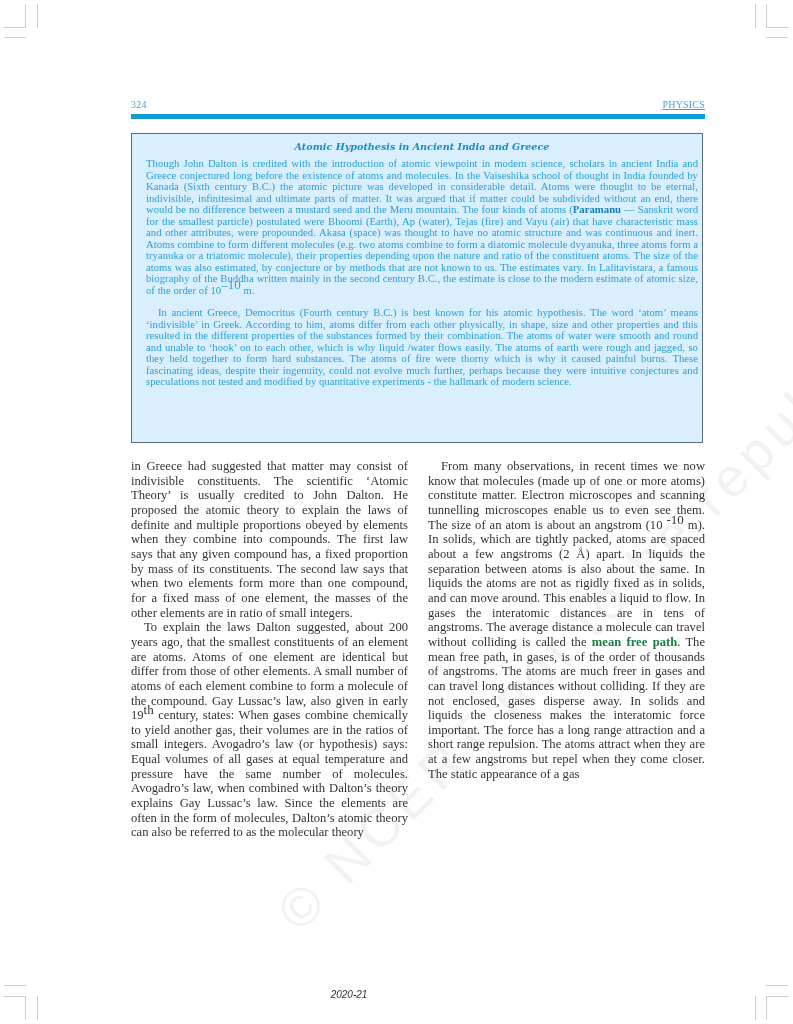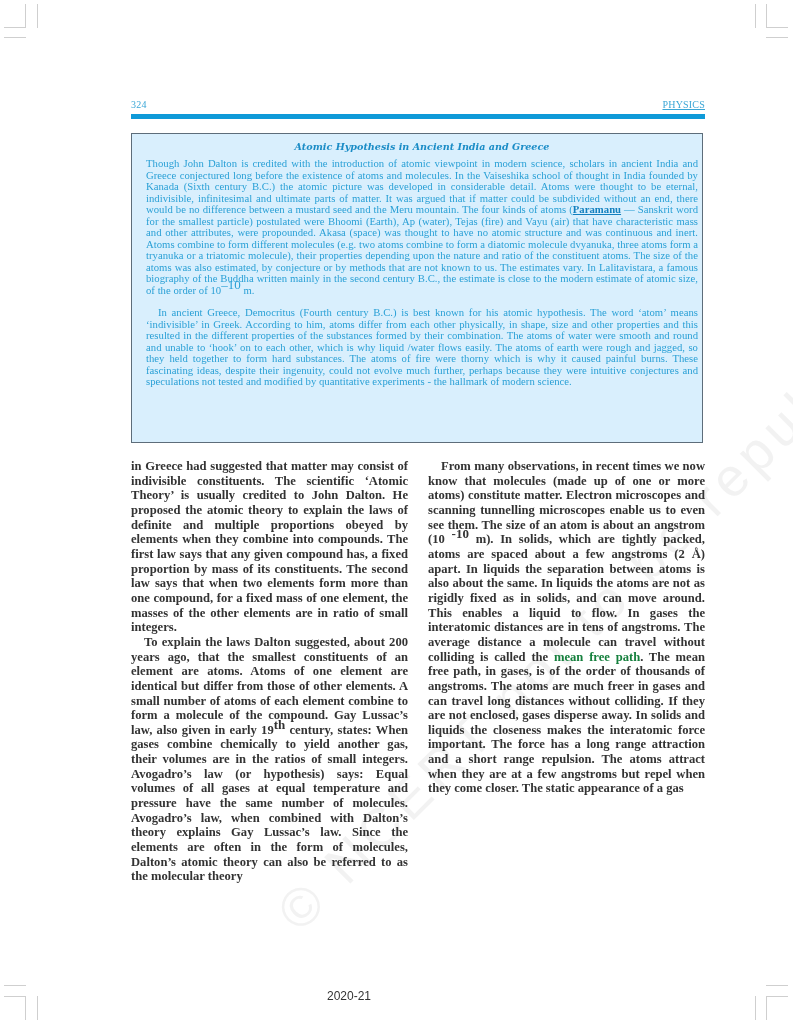--- a/index.html
+++ b/index.html
@@ -29,35 +29,35 @@
   }
   .box-title {
     text-align: center; font-family: "DejaVu Serif", serif; font-style: italic; font-weight: bold;
     font-size: 9.6px; color: #1a8cc6; margin: 3px 0 5px 0; line-height: 12px;
   }
   .box p {
     margin: 0; font-family: "Liberation Serif", serif; font-size: 10.7px;
     line-height: 11.5px; color: #2aa0d6; text-align: justify; letter-spacing: 0.02px;
   }
   .box p.indent { text-indent: 12px; margin-top: 11px; }
-  .box b { color: #1380bf; text-decoration: underline; }
+  .box b { color: #1380bf; }
   .col {
     position: absolute; top: 459px; width: 277px;
     font-family: "Liberation Serif", serif; font-size: 12.6px; line-height: 14.65px;
     color: #333333; text-align: justify;
   }
-  .col p { margin: 0; font-weight: bold; }
+  .col p { margin: 0; }
   .col p.indent { text-indent: 13px; }
   .col-left { left: 131px; }
   .col-right { left: 428px; }
   .col b { color: #15803d; }
   sup { font-size: 13px; line-height: 0; vertical-align: super; }
   .footer {
     position: absolute; left: 0; width: 698px; top: 989px; text-align: center;
-    font-family: "Liberation Sans", sans-serif; font-size: 12px; color: #333;
+    font-family: "Liberation Sans", sans-serif; font-size: 10px; color: #333; font-style: italic;
   }
   .watermark {
     position: absolute; left: 150px; top: 560px; transform: rotate(-45deg);
     font-family: "Liberation Sans", sans-serif; font-size: 54px; color: rgba(160,160,160,0.14);
     white-space: nowrap; pointer-events: none; letter-spacing: 6px;
   }
 </style>
 </head>
 <body>
 

